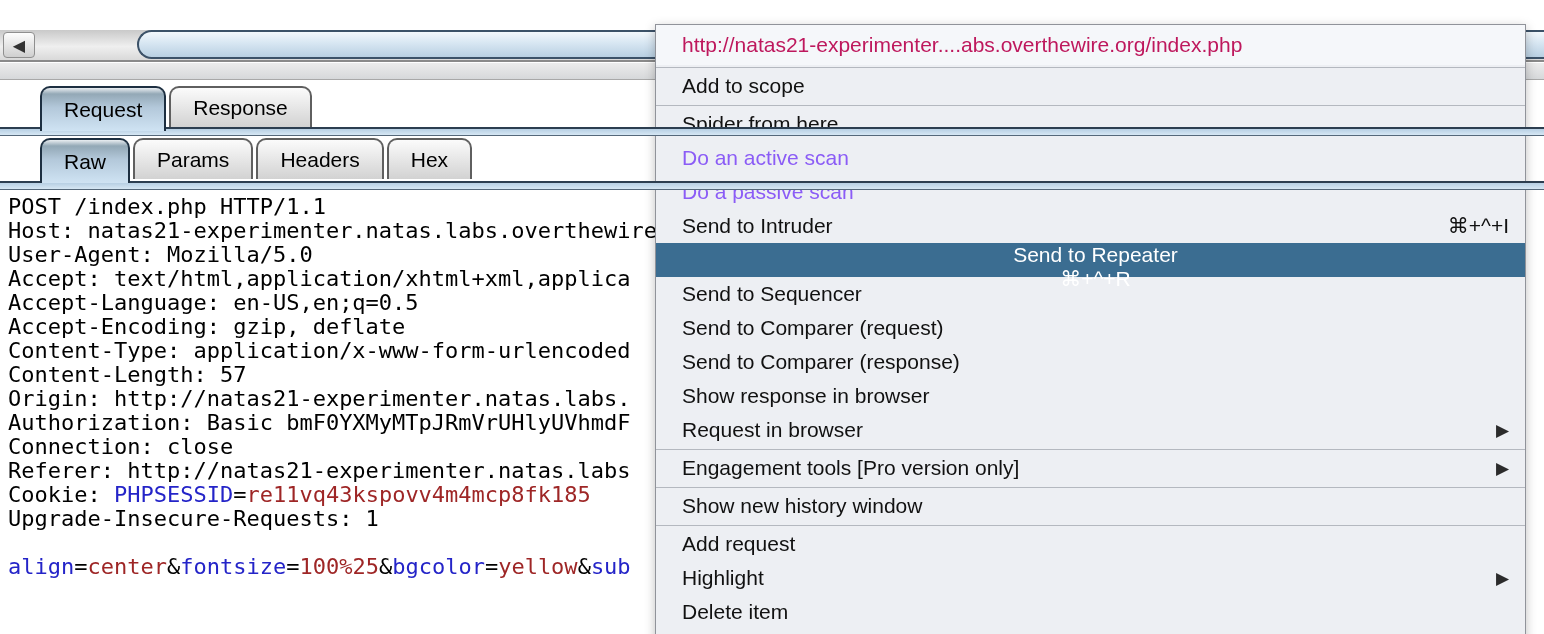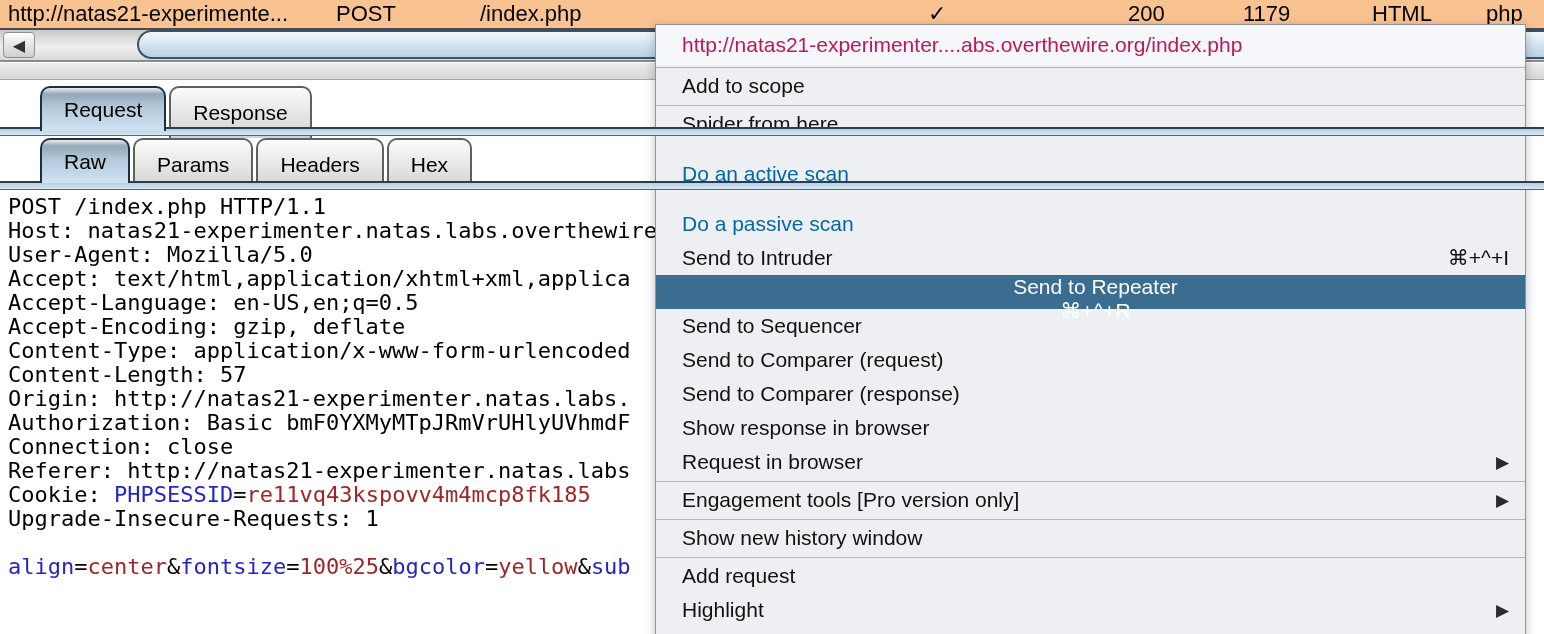--- a/index.html
+++ b/index.html
@@ -37,21 +37,21 @@
   
   .gray-band { position:absolute; left:0; top:62px; width:1544px; height:18px;
                background:linear-gradient(180deg,#ececec,#d6d8da);
                border-top:1px solid #ffffff; border-bottom:1px solid #a8a8a8; }
 
   
   .tabs-area { position:absolute; left:0; top:80px; width:1544px; height:112px; background:#fff; }
   .tabrow { position:absolute; display:flex; gap:3px; padding-left:40px; }
   .tabrow1 { top:6px; }
   .tabrow2 { top:58px; }
-  .tab { height:52px; padding:0 22px; display:flex; align-items:center;
+  .tab { height:41px; padding:0 22px; display:flex; align-items:center;
          font-size:21px; color:#000; white-space:nowrap; position:relative; z-index:1;
          background:linear-gradient(180deg,#fbfbfb,#d2d2d2);
          border:2px solid #5f5f5f; border-bottom:none; border-radius:10px 10px 0 0; }
   .tab.selected { z-index:3; height:45px;
          background:linear-gradient(180deg,#e9edf1 0%,#93a8b6 14%,#b3c8da 45%,#cfe3f3 100%);
          border:2px solid #1d2f41; border-bottom:none; }
   .blueband { position:absolute; left:0; width:1544px; height:9px; z-index:2;
               background:linear-gradient(180deg,#b7cfe3,#d6e7f4);
               border-top:2px solid #2c3e50; border-bottom:1px solid #55687a; }
   .band1 { top:47px; }
@@ -72,39 +72,29 @@
           overflow:hidden; }
   .menu-header { height:40px; background:#f5f7fa; display:flex; align-items:center;
                  padding-left:26px; font-size:21px; color:#be185d; white-space:nowrap; }
   .menu-sep { height:4px; display:flex; align-items:center; }
   .menu-sep::after { content:""; display:block; width:100%; height:1px; background:#b4b8bf; }
   .menu-item { height:34px; display:flex; align-items:center;
                padding:0 16px 0 26px; font-size:21px; color:#111; white-space:nowrap; }
   .menu-item .lbl { flex:1 1 auto; }
   .menu-item .right { flex:0 0 auto; font-size:21px; color:#111; }
   .menu-item .arrow { font-size:17px; color:#2b2b2b; }
-  .menu-item.disabled { color:#0369a1;margin-top:16px; }
+  .menu-item.disabled { color:#8b5cf6; }
   .menu-item.highlighted { background:#3b6d91; color:#fff;flex-direction:column; }
   .menu-item.highlighted .right { color:#fff; }
 </style>
 </head>
 <body>
 
 <div class="screen">
 
-  <div class="hist-row">
-    <span class="cell c-url">http://natas21-experimente...</span>
-    <span class="cell c-method">POST</span>
-    <span class="cell c-path">/index.php</span>
-    <span class="cell c-check">✓</span>
-    <span class="cell c-status">200</span>
-    <span class="cell c-length">1179</span>
-    <span class="cell c-mime">HTML</span>
-    <span class="cell c-ext">php</span>
-  </div>
 
   <div class="hscroll">
     <div class="hs-btn">
       <span>◀</span>
     </div>
     <div class="hs-thumb"></div>
   </div>
 
   <div class="gray-band"></div>
 

